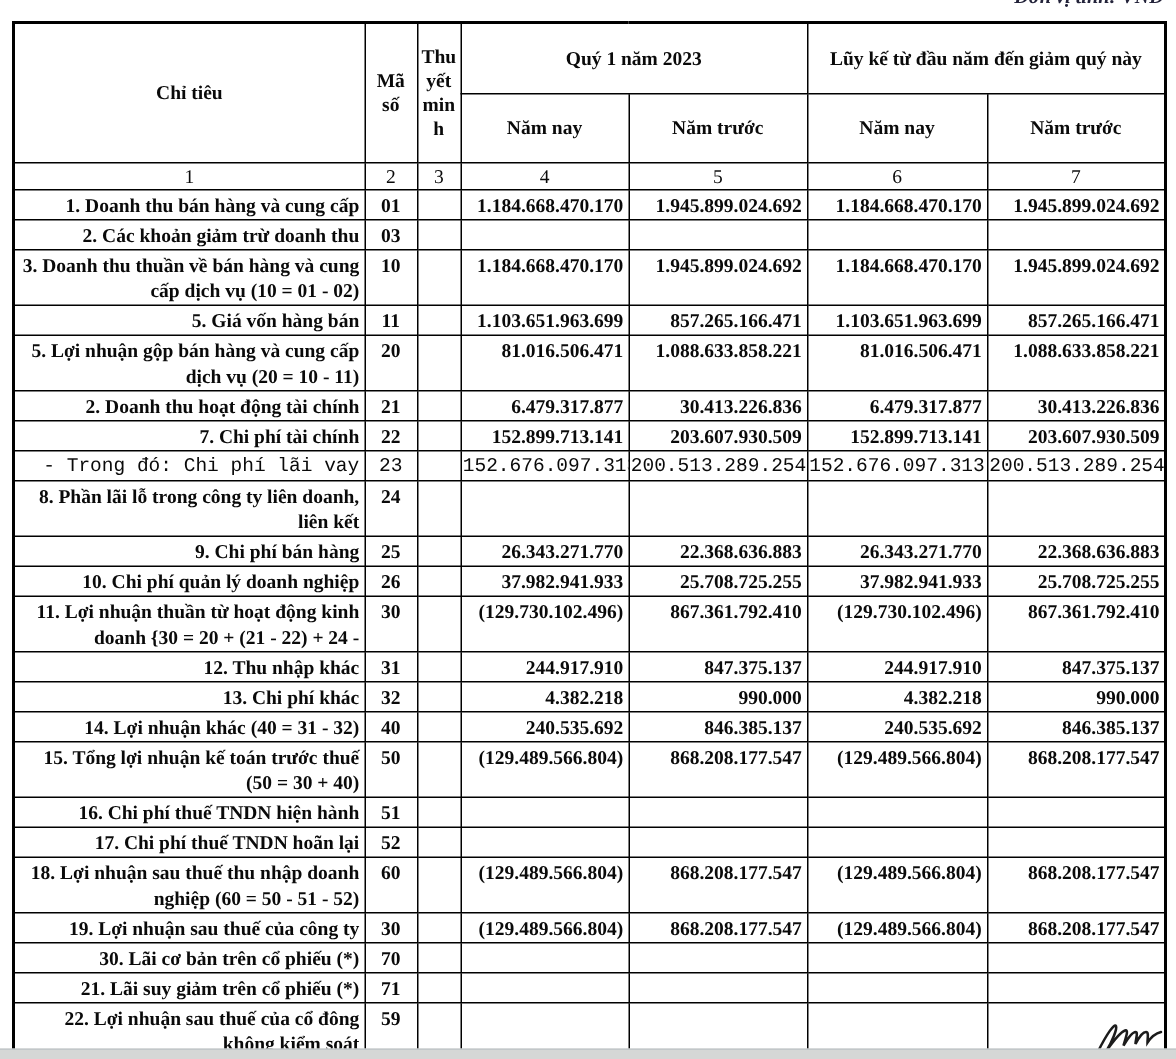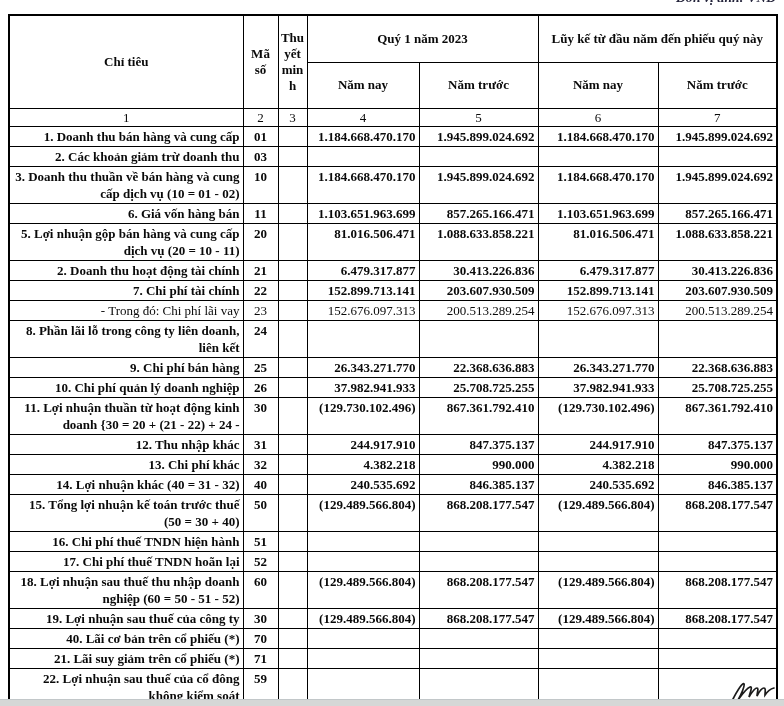--- a/index.html
+++ b/index.html
@@ -64,21 +64,21 @@
   tbody td {
     font-weight: bold;
     vertical-align: top;
     line-height: 17px;
     padding: 1px 3px;
   }
   tbody td.c-label { text-align: right; }
   tbody td.c-code  { text-align: center; padding: 1px 1px; margin-left: 26px; }
   tbody td.c-note  { padding: 1px 1px; }
   tbody td.c-val   { text-align: right; padding: 1px 3px 1px 1px; }
-  tbody tr.light td { font-weight: normal; }
+  tbody tr.light td { font-weight: normal; font-family: Liberation Mono, monospace; }
   tbody tr.light td.c-label { padding-left: 7px; }
 
   .signature {
     position: absolute;
     right: 8px;
     bottom: 1px;
     width: 46px;
     height: 26px;
   }
 
@@ -108,21 +108,21 @@
       <col style="width:119px">
       <col style="width:120px">
       <col style="width:119px">
     </colgroup>
     <thead>
       <tr class="h-top">
         <th rowspan="2">Chỉ tiêu</th>
         <th rowspan="2">Mã số</th>
         <th rowspan="2">Thuyết minh</th>
         <th colspan="2">Quý 1 năm 2023</th>
-        <th colspan="2">Lũy kế từ đầu năm đến phiếu quý này</th>
+        <th colspan="2">Lũy kế từ đầu năm đến giảm quý này</th>
       </tr>
       <tr class="h-sub">
         <th>Năm nay</th>
         <th>Năm trước</th>
         <th>Năm nay</th>
         <th>Năm trước</th>
       </tr>
       <tr class="h-idx">
         <td>1</td>
         <td>2</td>
@@ -155,21 +155,21 @@
         <tr>
           <td class="c-label">3. Doanh thu thuần về bán hàng và cung cấp dịch vụ (10 = 01 - 02)</td>
           <td class="c-code">10</td>
           <td class="c-note"></td>
           <td class="c-val">1.184.668.470.170</td>
           <td class="c-val">1.945.899.024.692</td>
           <td class="c-val">1.184.668.470.170</td>
           <td class="c-val">1.945.899.024.692</td>
         </tr>
         <tr>
-          <td class="c-label">6. Giá vốn hàng bán</td>
+          <td class="c-label">5. Giá vốn hàng bán</td>
           <td class="c-code">11</td>
           <td class="c-note"></td>
           <td class="c-val">1.103.651.963.699</td>
           <td class="c-val">857.265.166.471</td>
           <td class="c-val">1.103.651.963.699</td>
           <td class="c-val">857.265.166.471</td>
         </tr>
         <tr>
           <td class="c-label">5. Lợi nhuận gộp bán hàng và cung cấp dịch vụ (20 = 10 - 11)</td>
           <td class="c-code">20</td>
@@ -308,21 +308,21 @@
         <tr>
           <td class="c-label">19. Lợi nhuận sau thuế của công ty</td>
           <td class="c-code">30</td>
           <td class="c-note"></td>
           <td class="c-val">(129.489.566.804)</td>
           <td class="c-val">868.208.177.547</td>
           <td class="c-val">(129.489.566.804)</td>
           <td class="c-val">868.208.177.547</td>
         </tr>
         <tr>
-          <td class="c-label">40. Lãi cơ bản trên cổ phiếu (*)</td>
+          <td class="c-label">30. Lãi cơ bản trên cổ phiếu (*)</td>
           <td class="c-code">70</td>
           <td class="c-note"></td>
           <td class="c-val"></td>
           <td class="c-val"></td>
           <td class="c-val"></td>
           <td class="c-val"></td>
         </tr>
         <tr>
           <td class="c-label">21. Lãi suy giảm trên cổ phiếu (*)</td>
           <td class="c-code">71</td>

